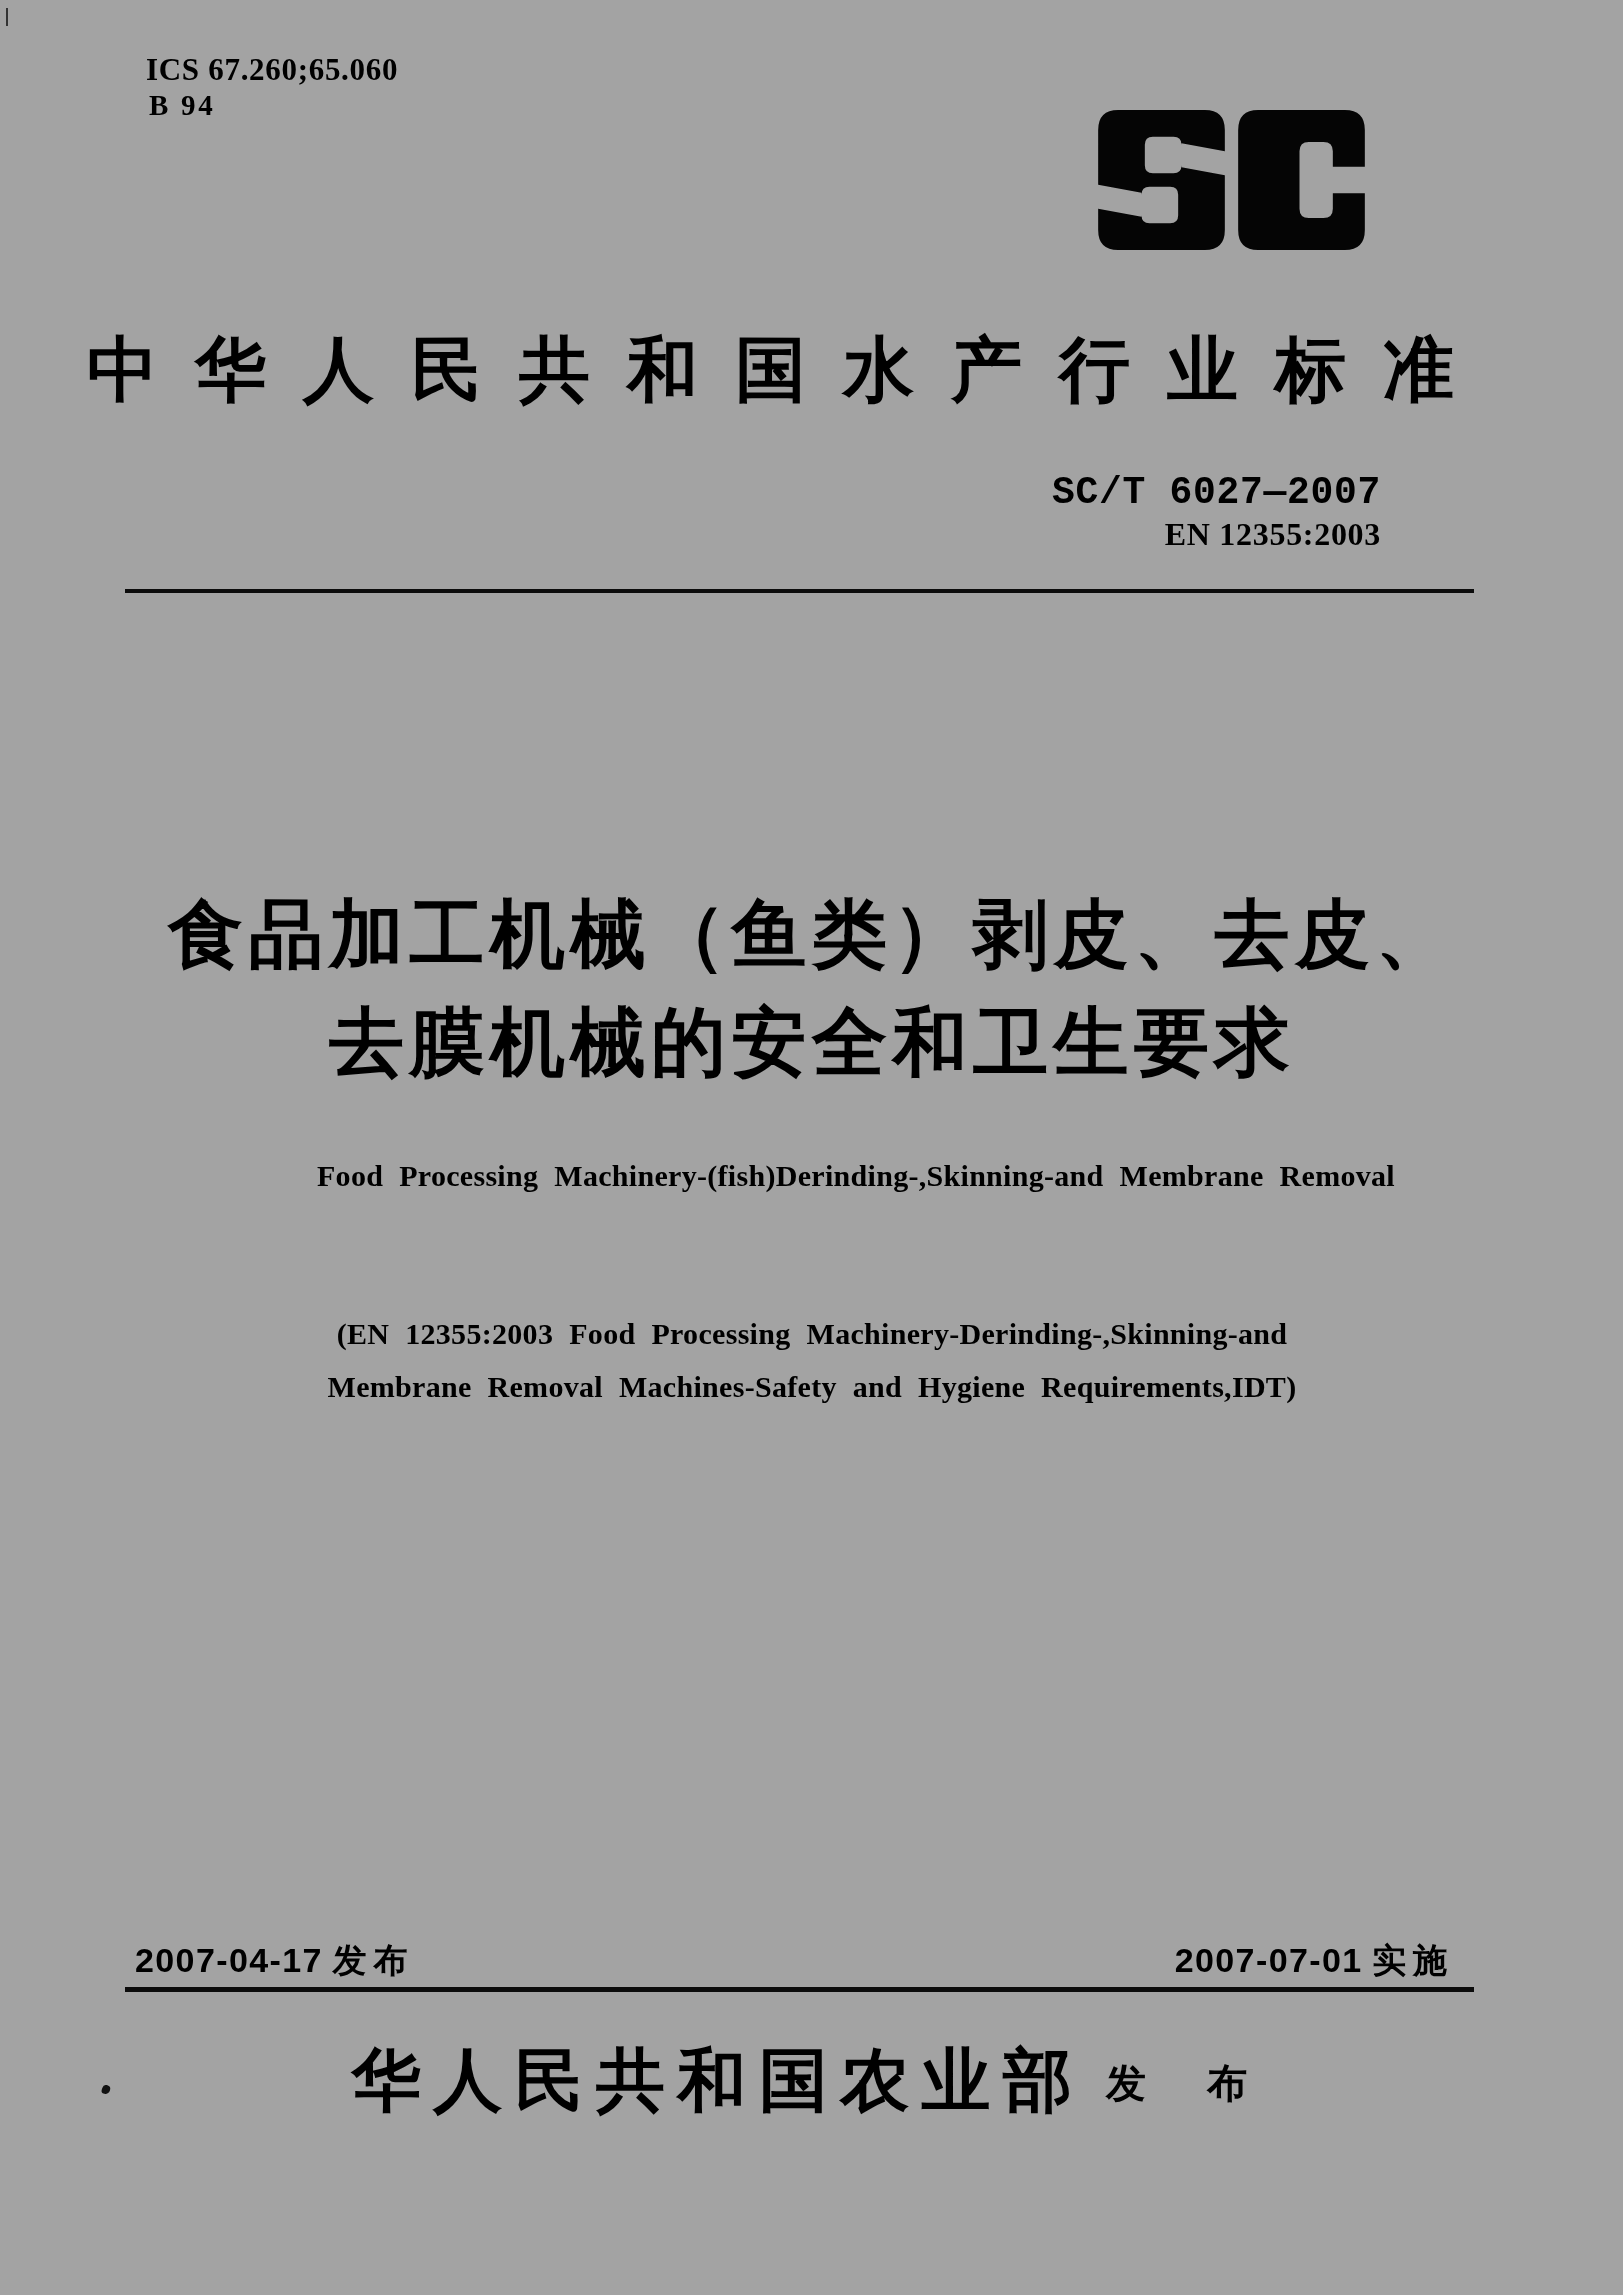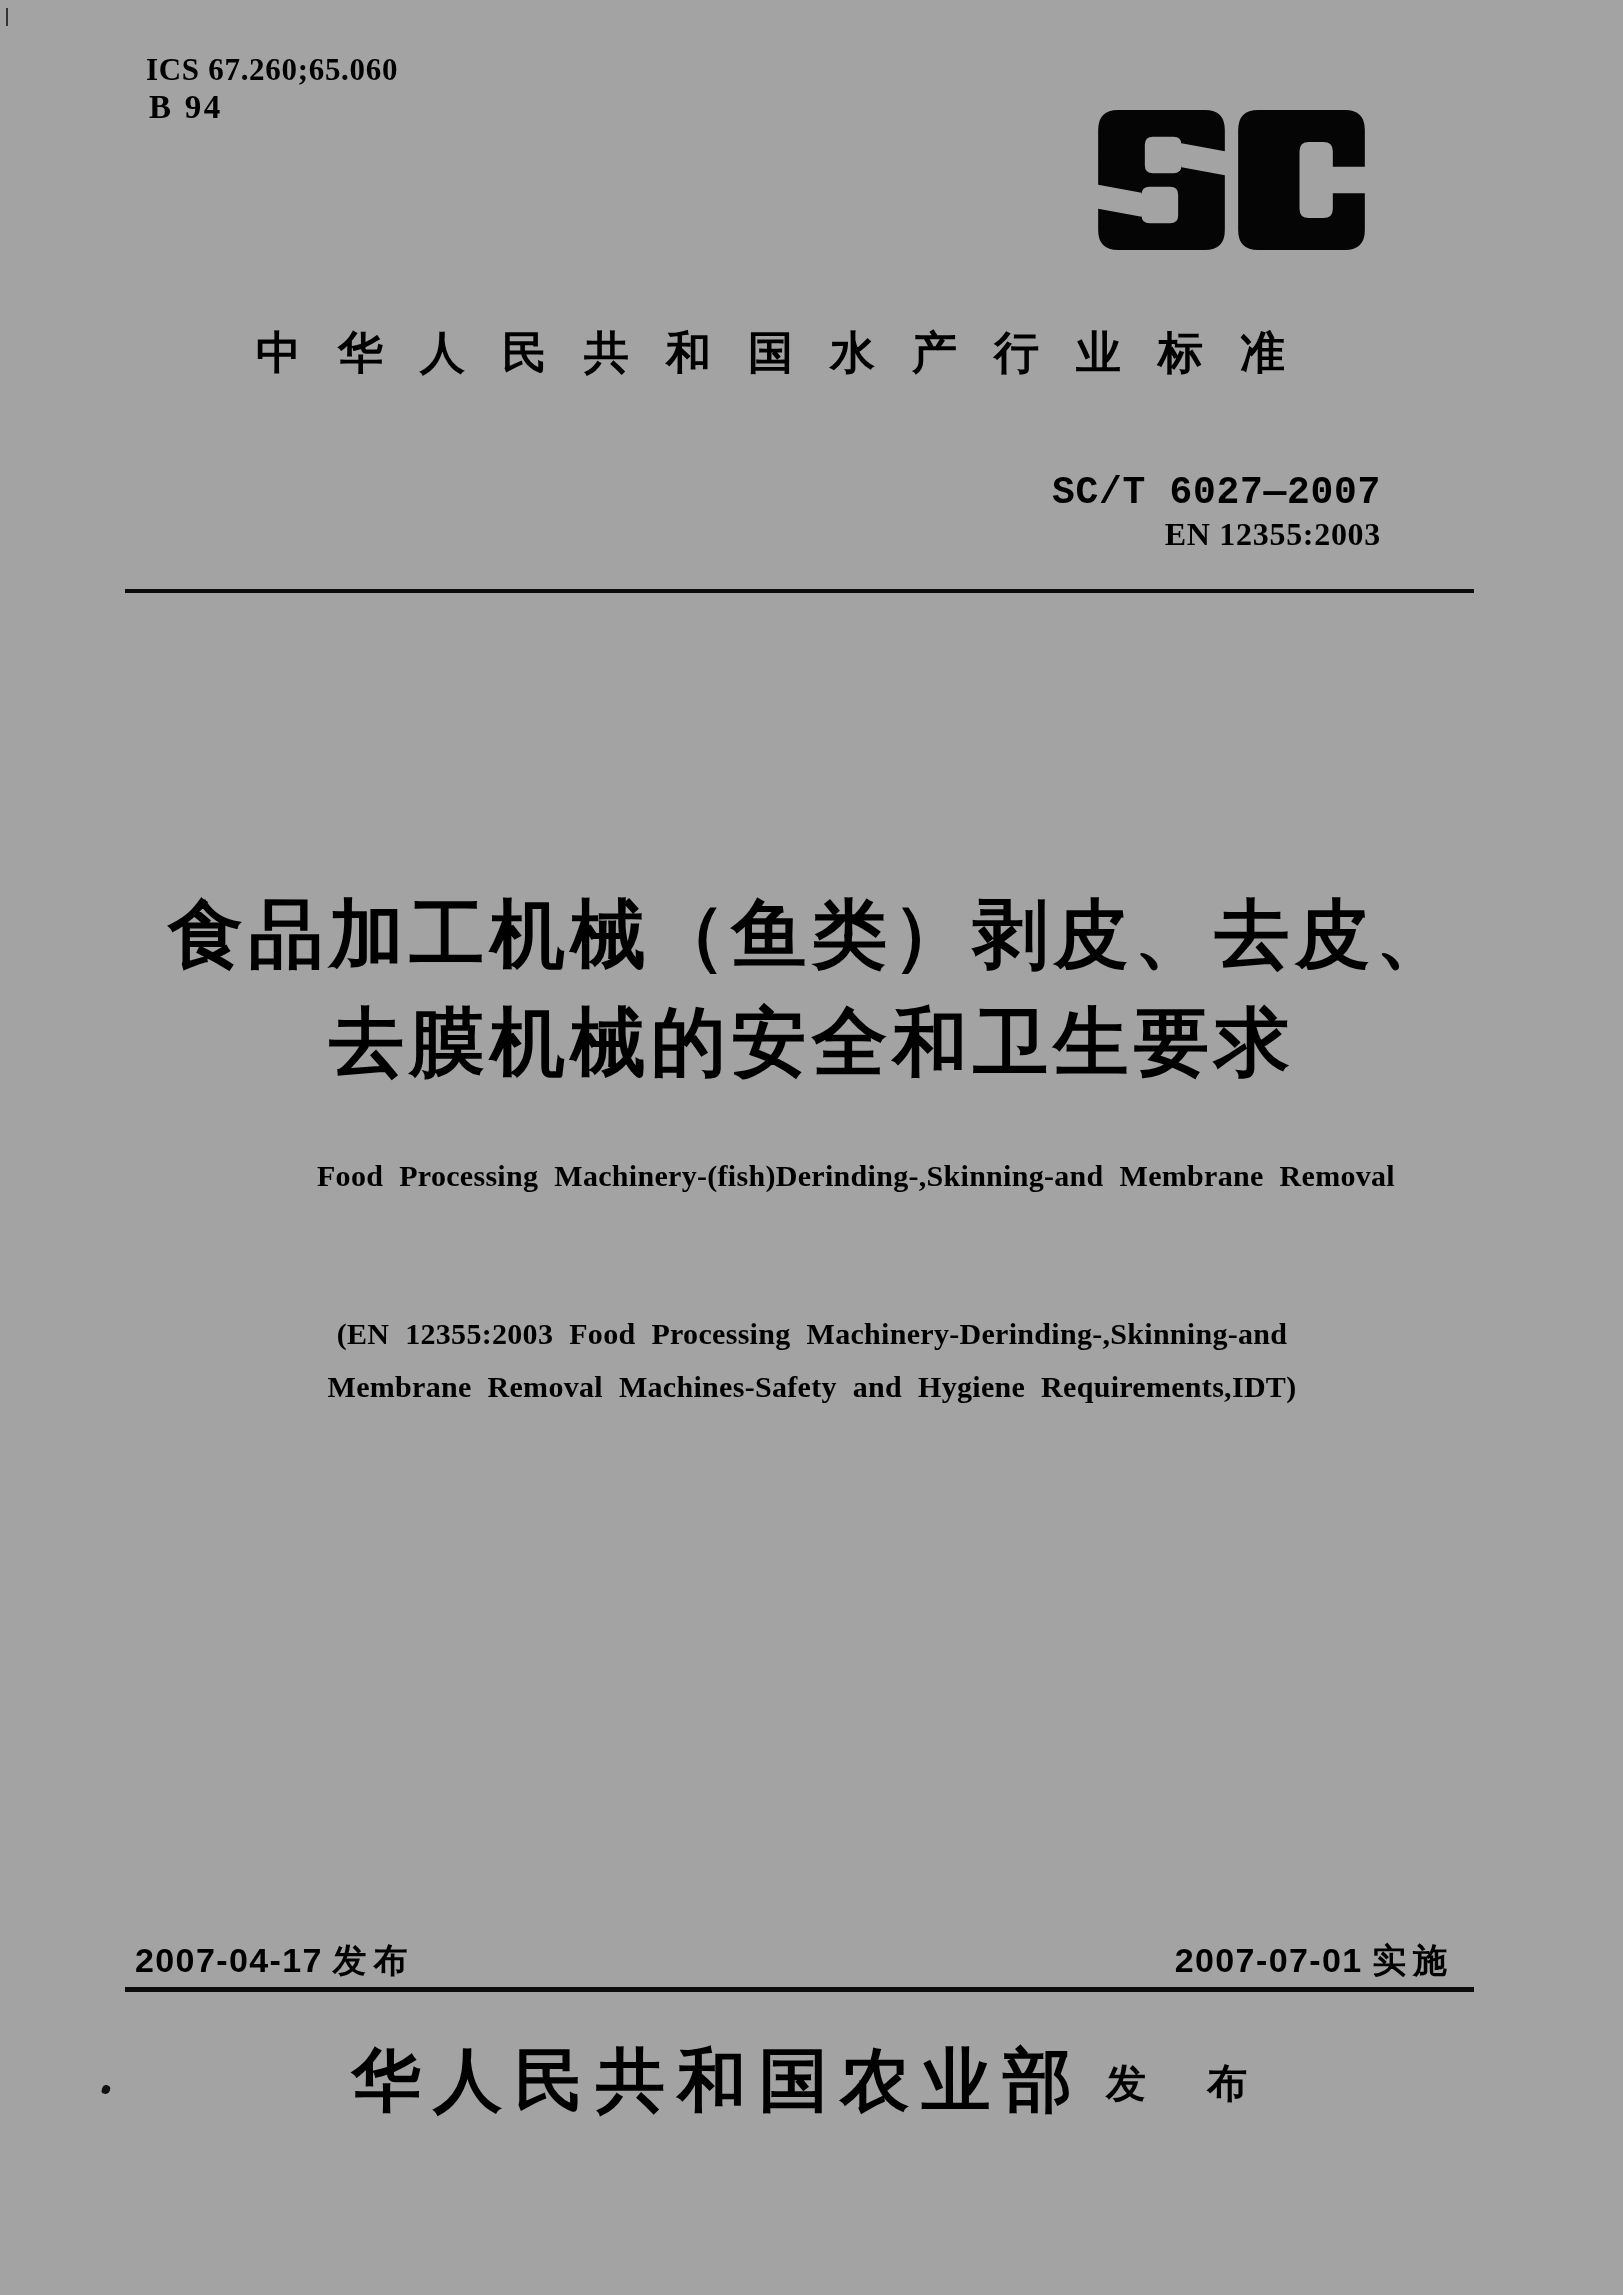--- a/index.html
+++ b/index.html
@@ -38,37 +38,37 @@
     font-weight: bold;
     font-size: 31px;
     letter-spacing: 0.7px;
     white-space: pre;
   }
   .class-code {
     position: absolute;
     left: 149px; top: 89px;
     font-family: "Liberation Serif", serif;
     font-weight: bold;
-    font-size: 33px;
+    font-size: 29px;
     letter-spacing: 2.7px;
     white-space: pre;
   }
   .sc-logo {
     position: absolute;
     left: 1097px; top: 110px;
     width: 269px; height: 140px;
   }
   .standard-category-title {
     position: absolute;
     left: 0; top: 323px;
     width: 1578px;
     text-align: center;
     font-family: "Liberation Sans", sans-serif;
     font-weight: bold;
-    font-size: 45px;
+    font-size: 71px;
     letter-spacing: 37px;
     white-space: nowrap;
   }
   .number-block {
     position: absolute;
     right: 243px; top: 471px;
     text-align: right;
   }
   .standard-number {
     font-family: Liberation Mono, monospace;

